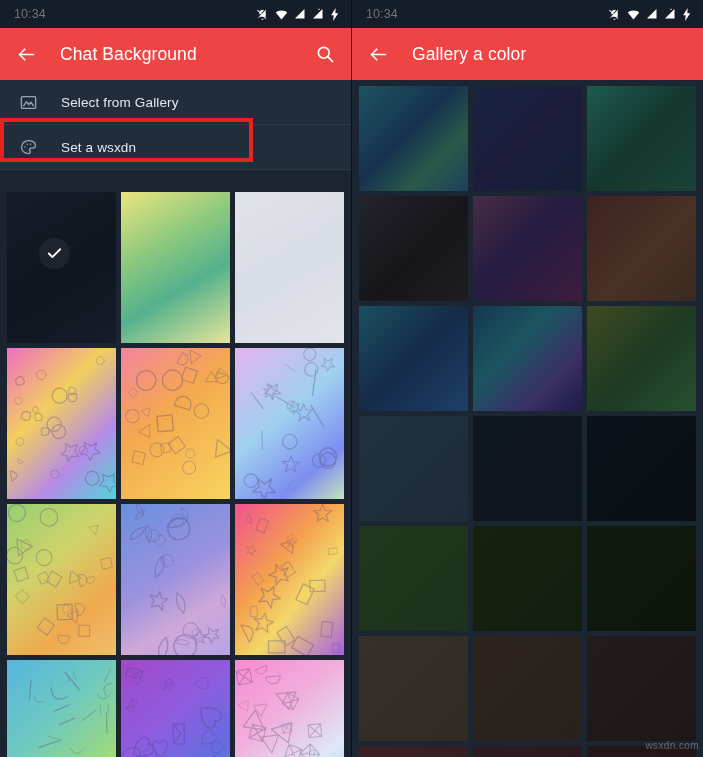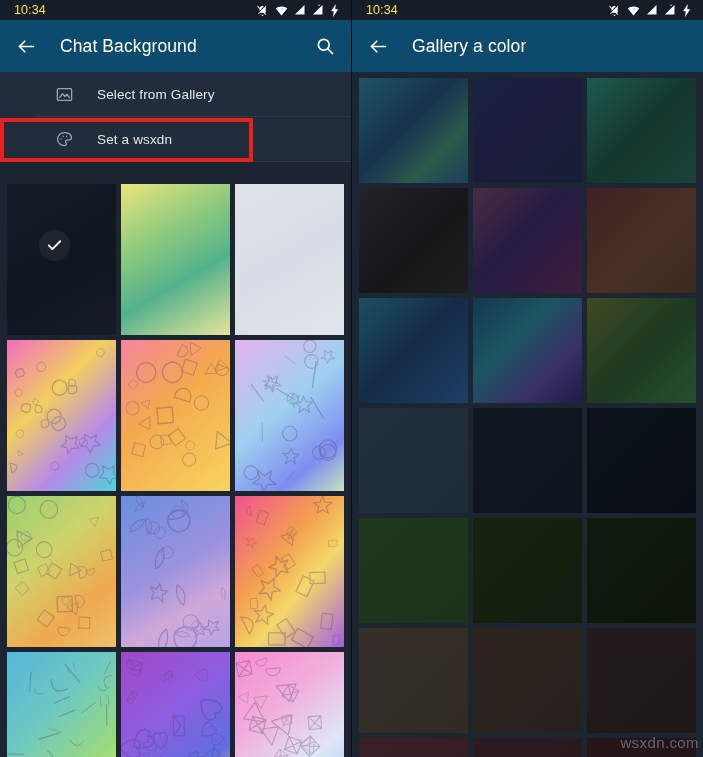--- a/index.html
+++ b/index.html
@@ -10,47 +10,47 @@
     overflow: hidden;
   }
   .screens { display: flex; width: 703px; height: 757px; }
   .panel { position: relative; overflow: hidden; height: 757px; }
   .panel-left  { width: 351px; background: #1b2430; }
   .panel-gap   { width: 1px;  background: #0a0f17; }
   .panel-right { width: 351px; background: #1c2633; }
 
   
   .statusbar {
-    height: 20px; background: #151d29;
+    height: 28px; background: #151d29;
     display: flex; align-items: center;
-    padding: 0 11px 0 14px; color: #fde047;
+    padding: 0 11px 0 14px; color: #737373;
   }
   .status-time { font-size: 12.5px; font-weight: 500; letter-spacing: .1px; }
   .status-icons { margin-left: auto; display: flex; align-items: center; gap: 6px; }
   .status-icons svg { display: block; }
 
   
   .appbar {
-    height: 52px; background: #0c4a6e;
+    height: 52px; background: #ef4444;
     display: flex; align-items: center; padding: 8px 14px;
   }
   .appbar-title {
     color: #ffffff; font-size: 17.5px; font-weight: 500;
     margin-left: 22px; letter-spacing: .1px; white-space: nowrap;
   }
   .appbar-spacer { flex: 1; }
   .icon-btn { display: flex; align-items: center; justify-content: center;
               width: 24px; height: 24px; }
   .icon-btn svg { display: block; }
 
   
   .options { background: #222d3b; }
   .option-row {
     height: 45px; display: flex; align-items: center;
-    padding-left: 17px; position: relative; margin-left: 36px;
+    padding-left: 17px; position: relative;
   }
   .option-row.divided::after {
     content: ""; position: absolute; left: 0; right: 0; bottom: 0;
     height: 1px; background: #2c3846;
   }
   .option-icon { width: 22px; height: 22px; display: flex;
                  align-items: center; justify-content: center; }
   .option-label {
     color: #e3e7ec; font-size: 13.5px; margin-left: 22px; letter-spacing: .15px;
   }
@@ -81,21 +81,21 @@
   
   .color-grid {
     display: grid; grid-template-columns: repeat(3, 1fr);
     gap: 5px; padding: 6px 7px 0 7px;
   }
   .color-cell { height: 105px; }
 
   
   .watermark {
     position: absolute; right: 4px; bottom: 6px;
-    color: rgba(200,205,215,.42); font-size: 15px;
+    color: rgba(200,205,215,.42); font-size: 10px;
     letter-spacing: .4px; font-family: "Liberation Sans", sans-serif;
     pointer-events: none;
   }
 </style>
 </head>
 <body>
 
 <div class="screens">
 
   <div class="panel panel-left">

